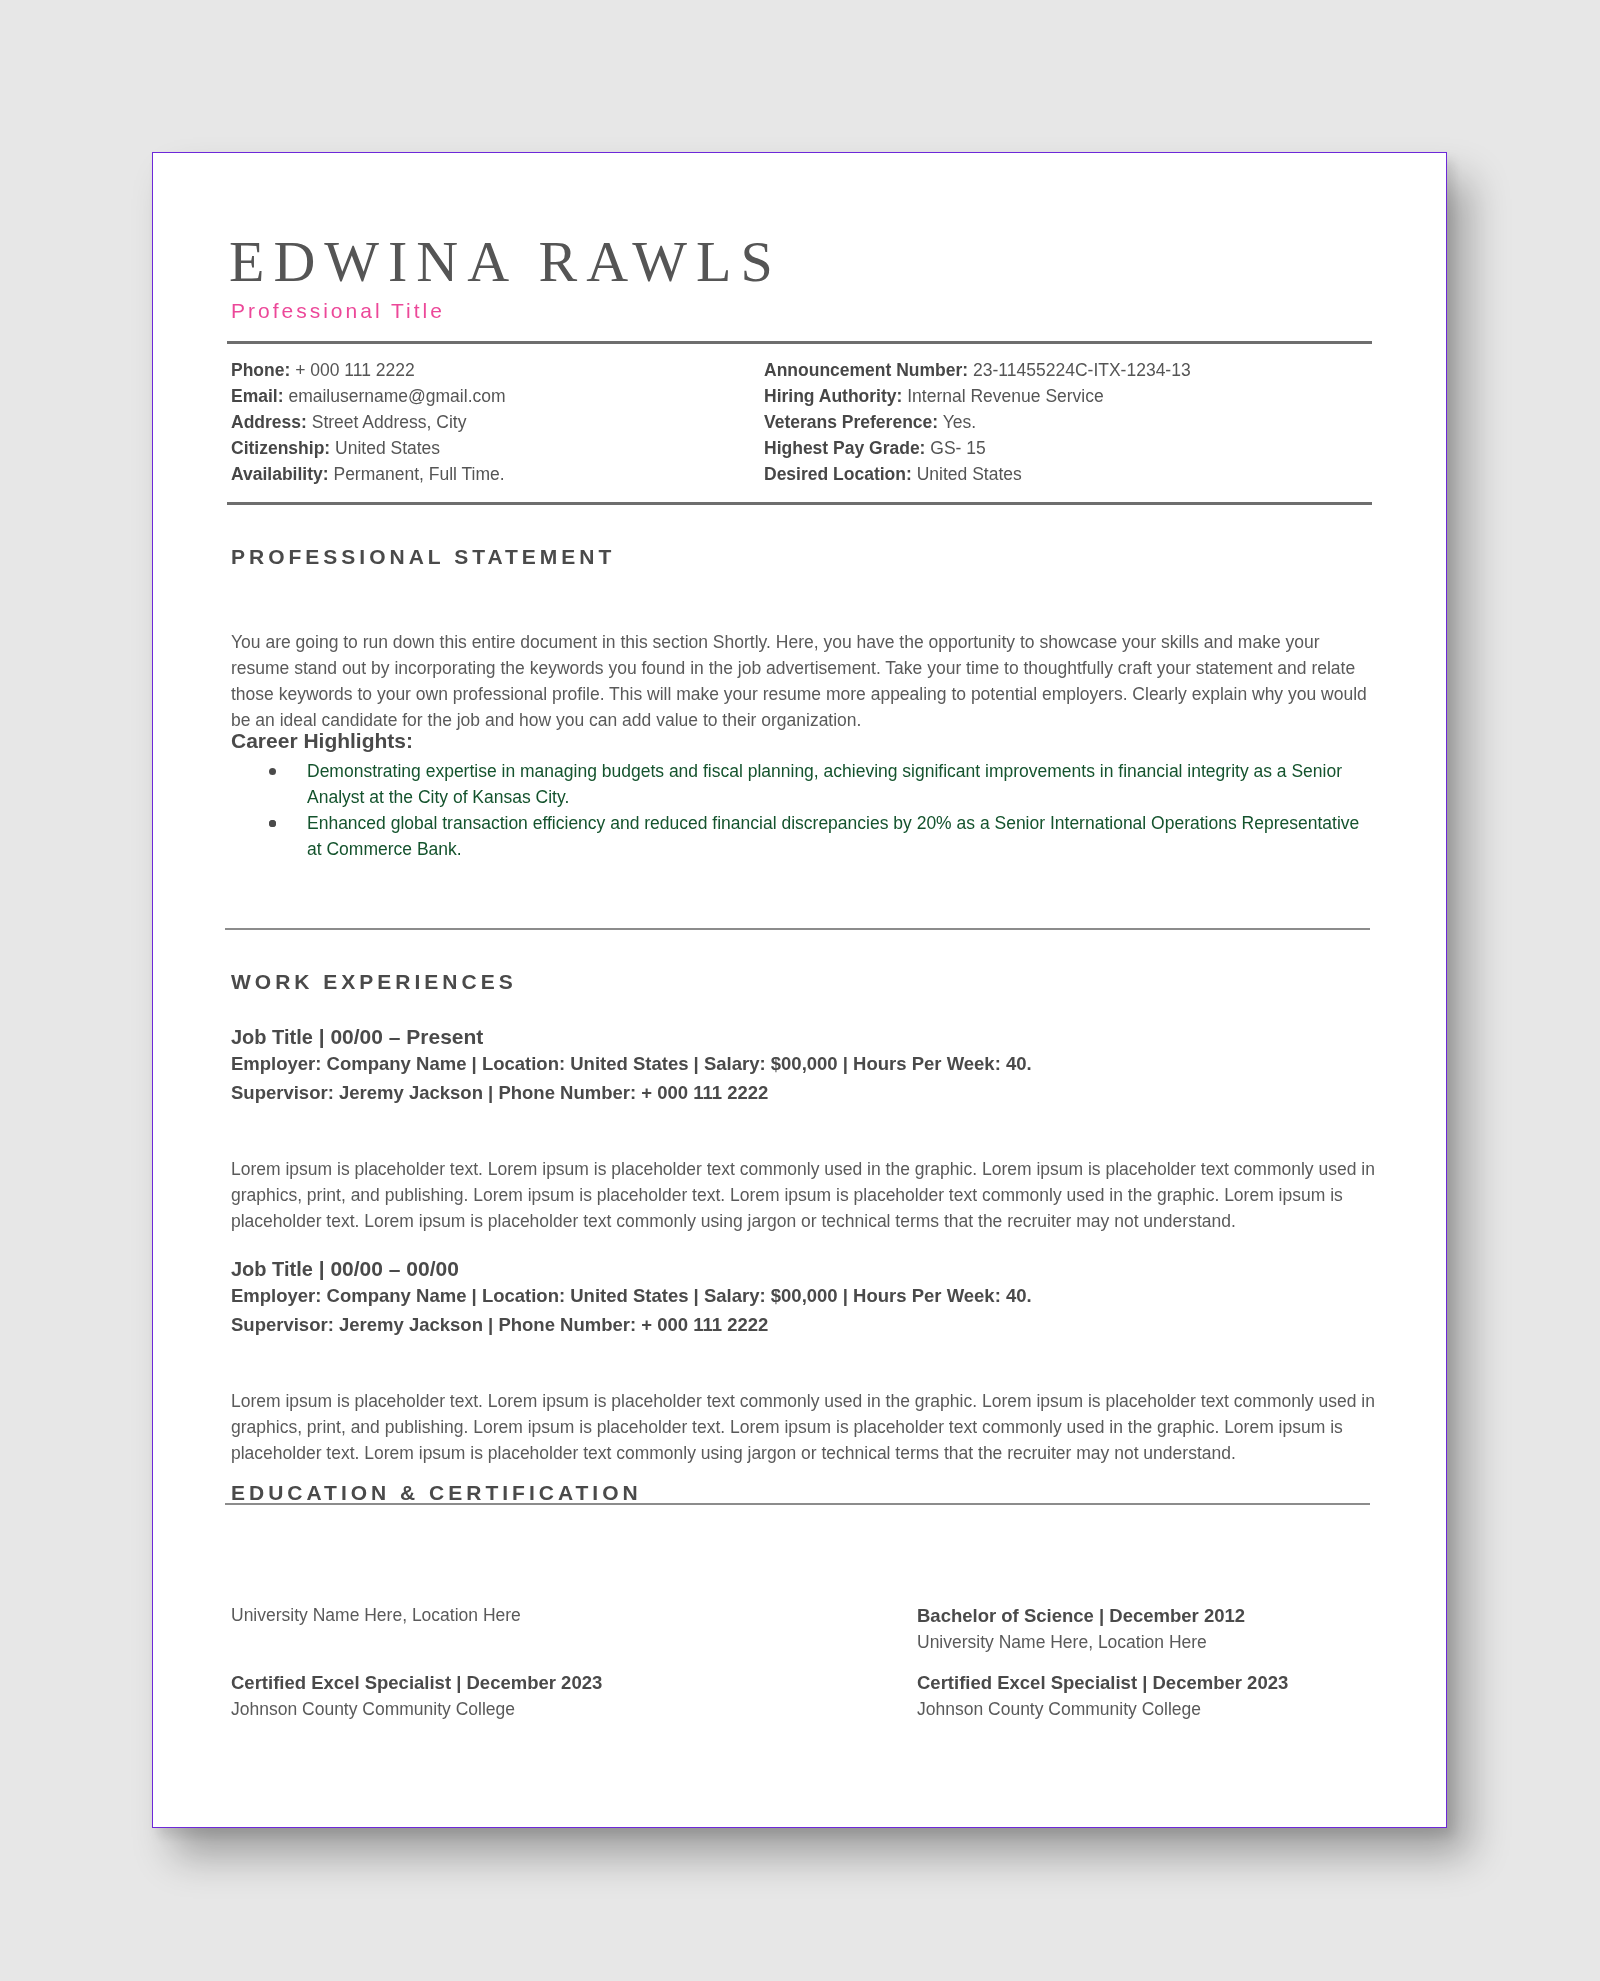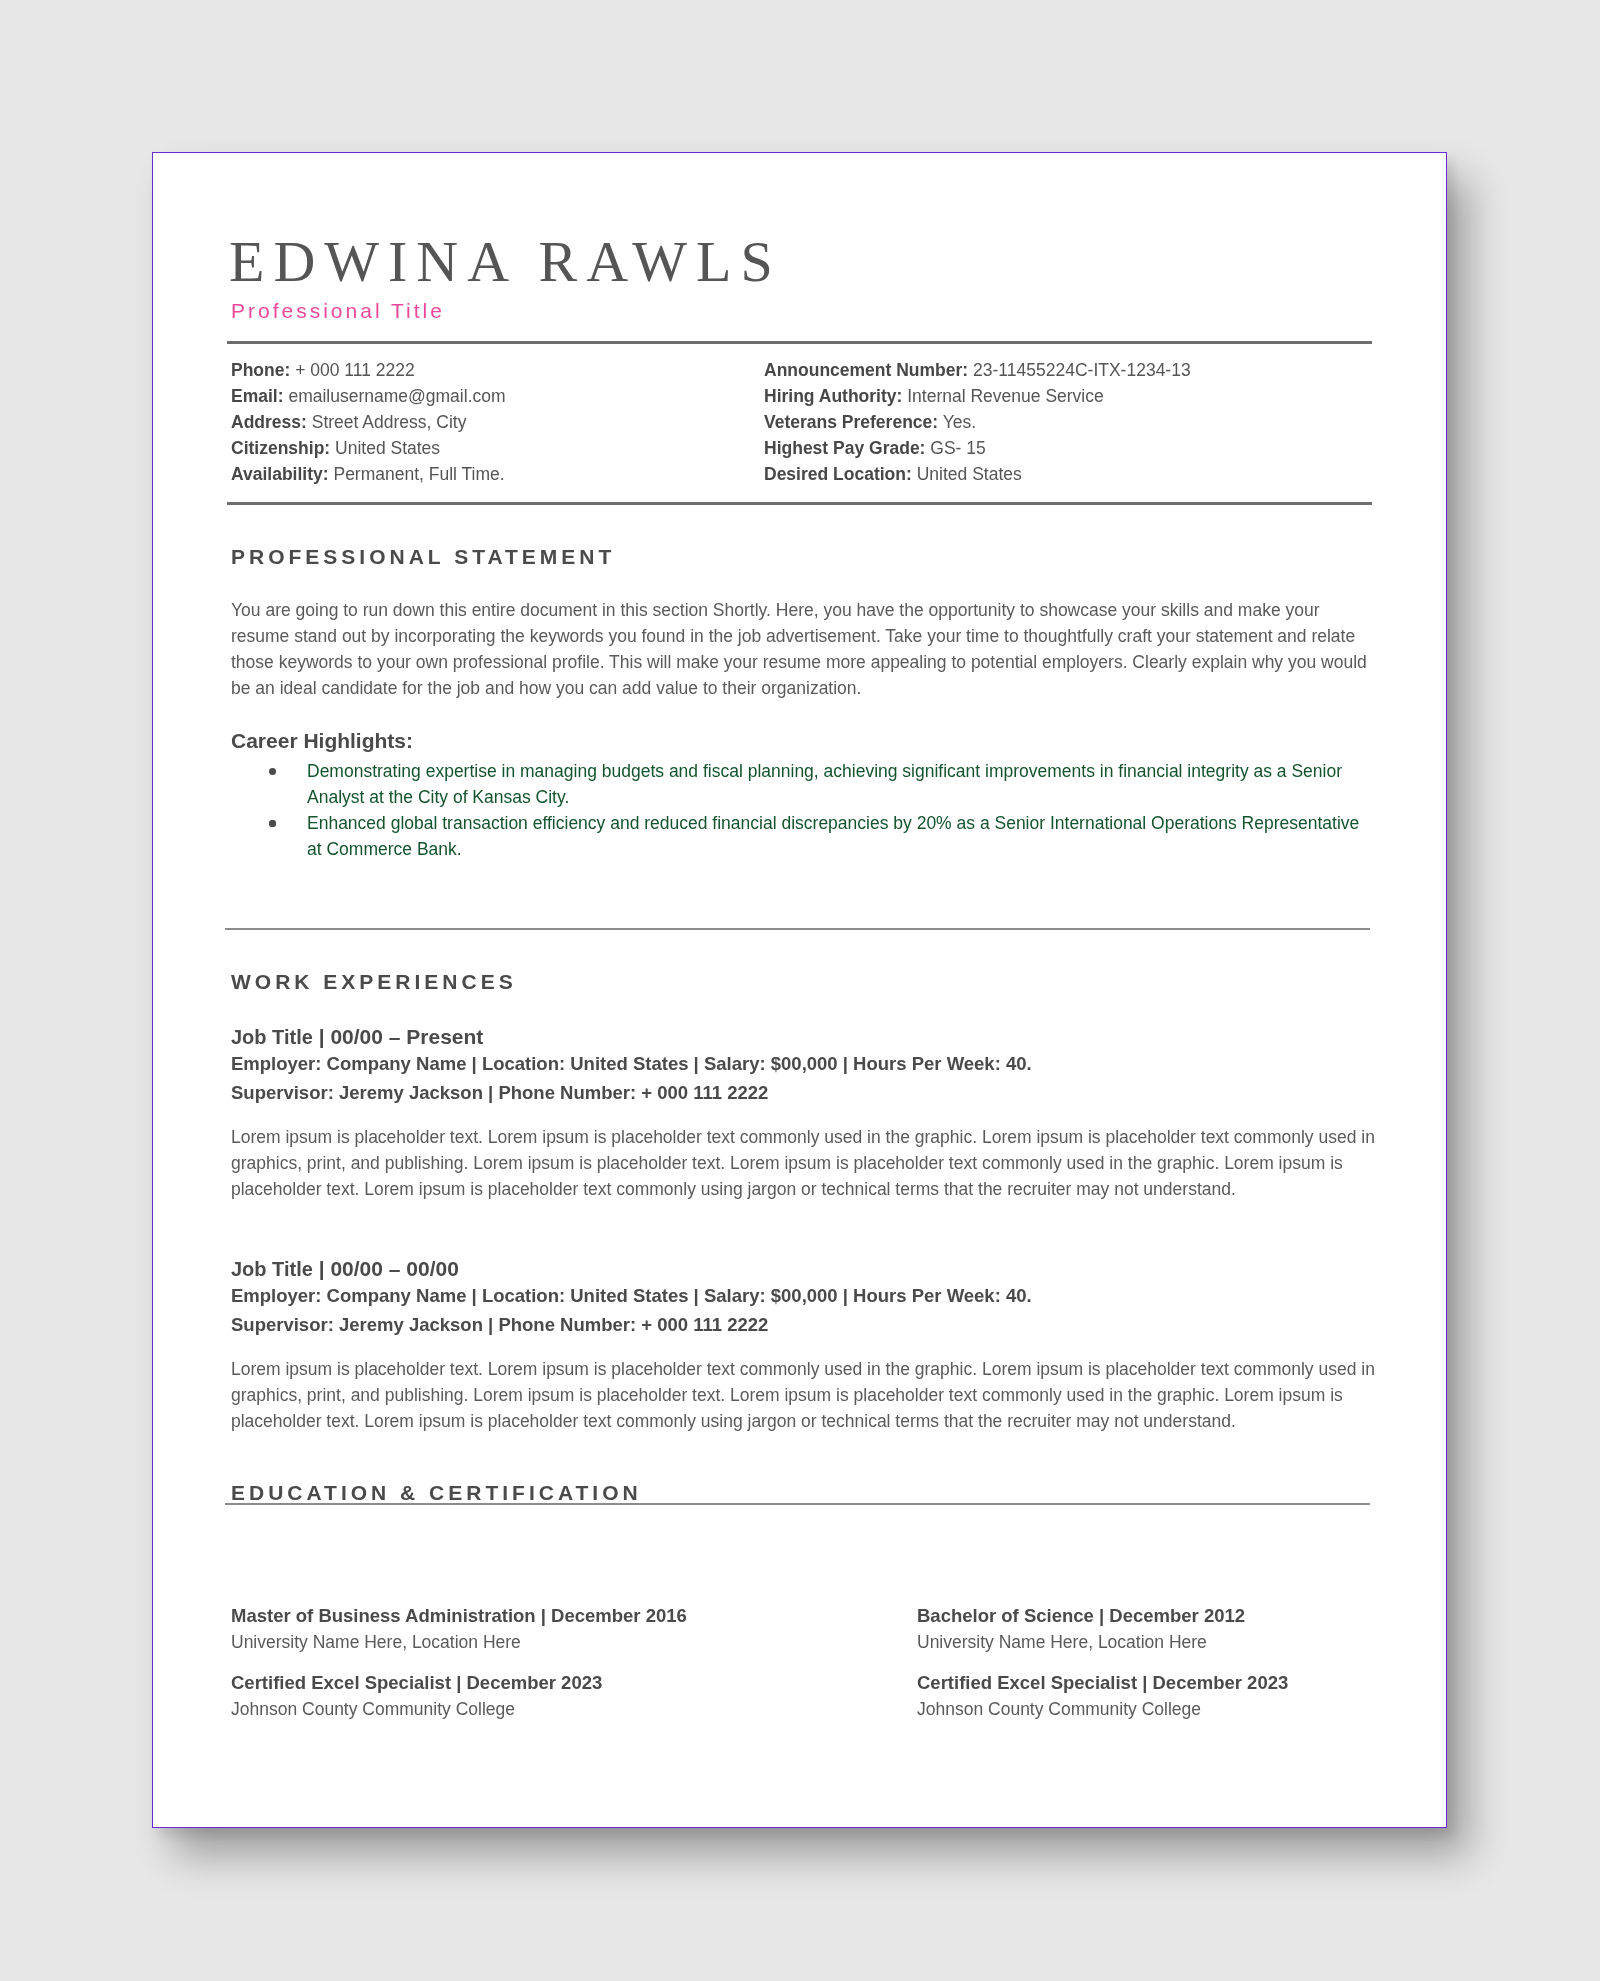--- a/index.html
+++ b/index.html
@@ -85,20 +85,21 @@
       color: #4a4a4a;
       white-space: nowrap;
     }
     .para {
       position: absolute;
       left: 2px;
       width: 1145px;
       font-size: 17.5px;
       line-height: 26px;
       color: #5a5a5a;
+      margin-top: 32px;
     }
     .subhead {
       position: absolute;
       left: 2px;
       font-size: 21px;
       font-weight: bold;
       color: #4a4a4a;
     }
     .bullets {
       position: absolute;
@@ -212,21 +213,20 @@
     <div class="job-title" style="top:1104px;"><span>Job Title</span><span class="dates"> | </span><span class="dates">00/00 – 00/00</span></div>
     <div class="job-meta" style="top:1128px;">Employer: Company Name | Location: United States | Salary: $00,000 | Hours Per Week: 40.</div>
     <div class="job-meta" style="top:1157px;">Supervisor: Jeremy Jackson | Phone Number: + 000 111 2222</div>
     <div class="para" style="top:1203px;">Lorem ipsum is placeholder text. Lorem ipsum is placeholder text commonly used in the graphic. Lorem ipsum is placeholder text commonly used in graphics, print, and publishing. Lorem ipsum is placeholder text. Lorem ipsum is placeholder text commonly used in the graphic. Lorem ipsum is placeholder text. Lorem ipsum is placeholder text commonly using jargon or technical terms that the recruiter may not understand.</div>
 
     <div class="rule-thin" style="top:1350px;"></div>
 
     <div class="section-heading" style="top:1328px;">EDUCATION &amp; CERTIFICATION</div>
 
     <div class="edu-item" style="left:2px; top:1449px;">
-      <div class="deg">Master of Business Administration | December 2016</div>
       <div class="sch">University Name Here, Location Here</div>
     </div>
     <div class="edu-item" style="left:688px; top:1449px;">
       <div class="deg">Bachelor of Science | December 2012</div>
       <div class="sch">University Name Here, Location Here</div>
     </div>
     <div class="edu-item" style="left:2px; top:1516px;">
       <div class="deg">Certified Excel Specialist | December 2023</div>
       <div class="sch">Johnson County Community College</div>
     </div>

